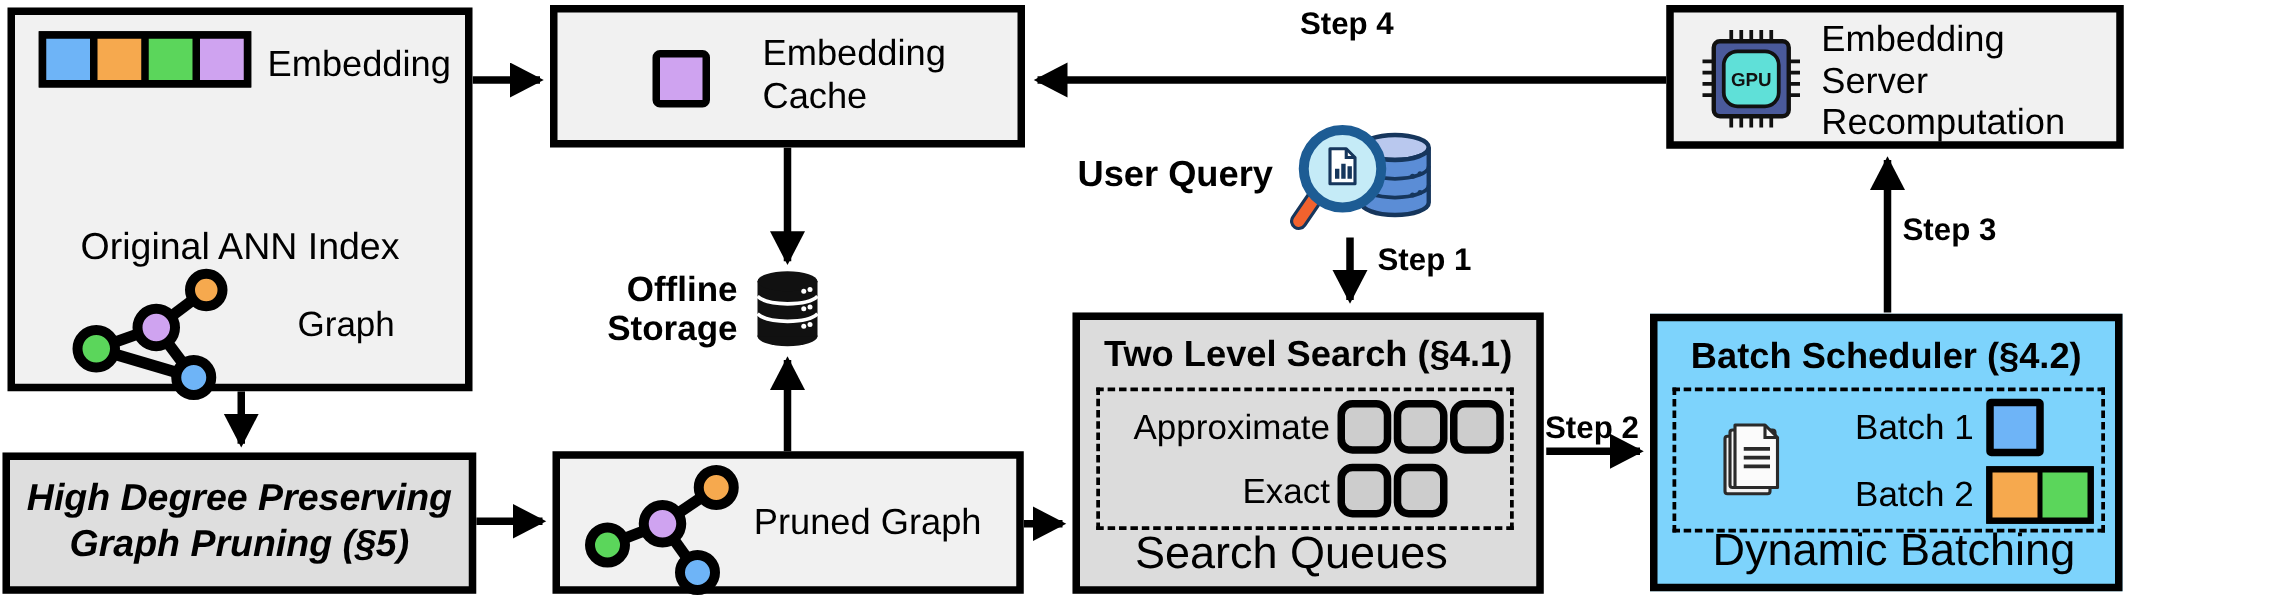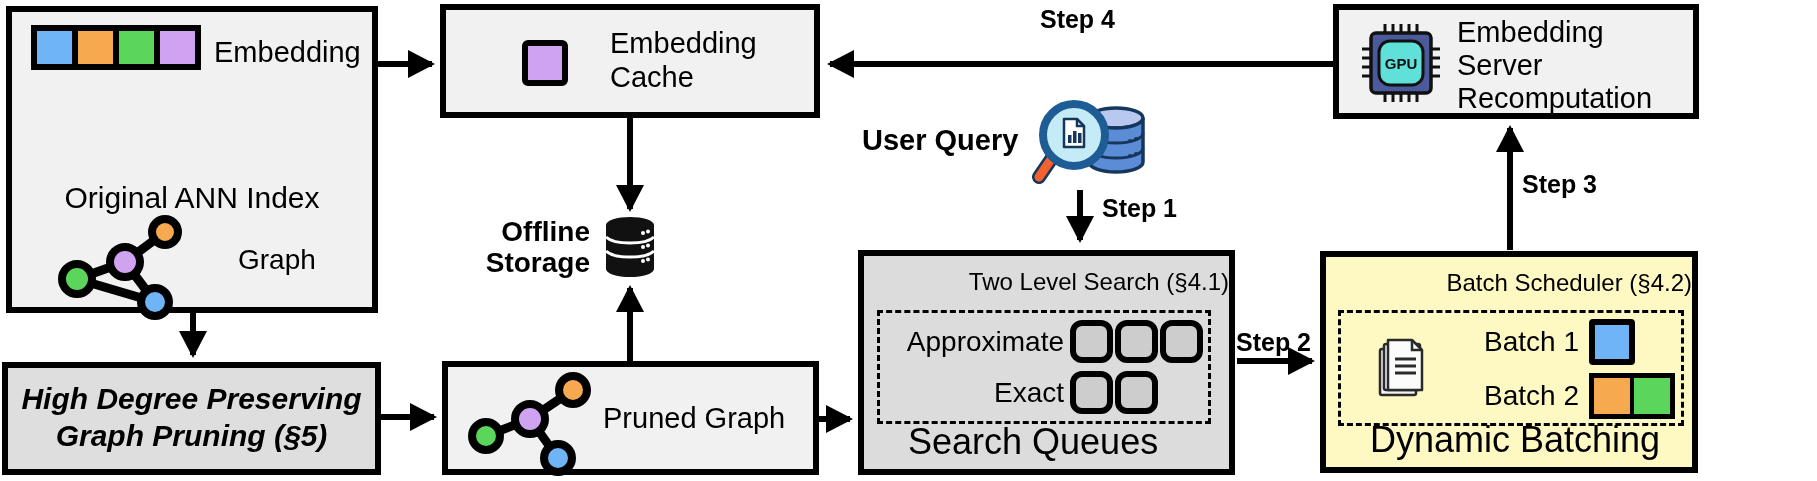--- a/index.html
+++ b/index.html
@@ -29,30 +29,30 @@
   
   #pruned-box{left:442px;top:361px;width:377px;height:114px;}
   #pruned-label{position:absolute;left:155px;top:0;height:100%;display:flex;align-items:center;font-size:29px;}
   
   #offline-label{position:absolute;left:428px;top:216px;width:162px;text-align:right;
                  font-weight:bold;font-size:28px;line-height:31px;}
   
   #query-label{position:absolute;left:862px;top:124px;font-size:29px;font-weight:bold;}
   
   #search-box{left:858px;top:250px;width:377px;height:225px;background:#dcdcdc;}
-  .inner-title{margin-top:12px;text-align:right;font-weight:normal;font-size:24px;}
+  .inner-title{margin-top:12px;text-align:center;font-weight:bold;font-size:29px;}
   .dashed{position:absolute;box-sizing:border-box;border:3px dashed #000;}
   #search-dashed{left:13px;top:54px;width:334px;height:114px;}
   .q-row{position:absolute;left:0;width:100%;display:flex;align-items:center;}
   .q-label{width:184px;text-align:right;padding-right:6px;font-size:28px;}
   .q-squares{display:flex;gap:2px;}
   .q-square{width:43px;height:43px;box-sizing:border-box;border:6px solid #000;border-radius:12px;background:#cdcdcd;}
   .box-caption{position:absolute;bottom:6px;left:0;width:100%;text-align:left;font-size:36px;padding-left:44px;}
   
-  #batch-box{left:1320px;top:251px;width:378px;height:222px;background:#fef9c3;}
+  #batch-box{left:1320px;top:251px;width:378px;height:222px;background:#7dd3fc;}
   #batch-dashed{left:12px;top:53px;width:346px;height:116px;}
   .b-row{position:absolute;left:0;width:100%;display:flex;align-items:center;}
   .b-label{width:238px;text-align:right;padding-right:10px;font-size:28px;}
   #batch1-square{width:46px;height:46px;box-sizing:border-box;border:6px solid #000;border-radius:4px;background:#6eb4f7;}
   #batch2-pair{display:flex;gap:4px;background:#000;border:5px solid #000;}
   .b2-cell{width:36px;height:36px;}
   
   .step{position:absolute;font-weight:bold;font-size:25px;}
   #step1{left:1102px;top:194px;}
   #step2{left:1236px;top:328px;}

